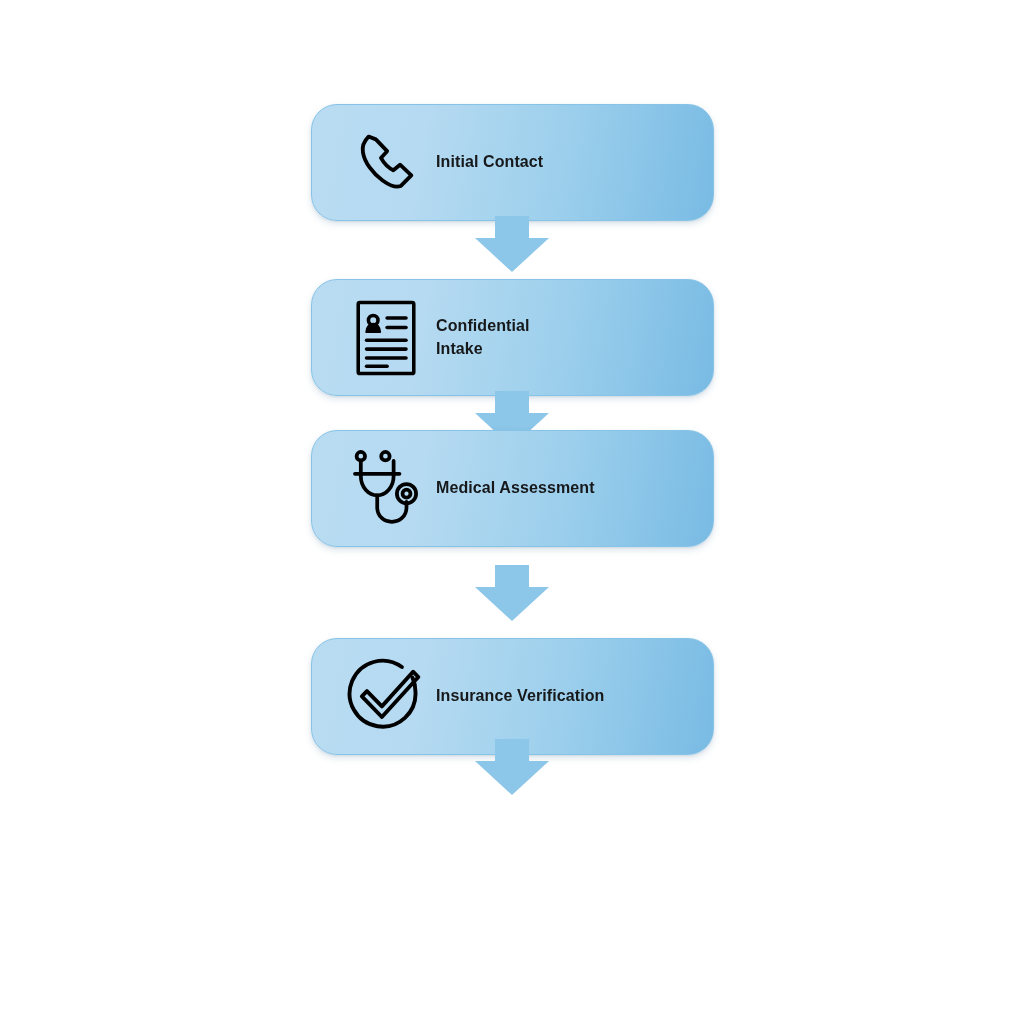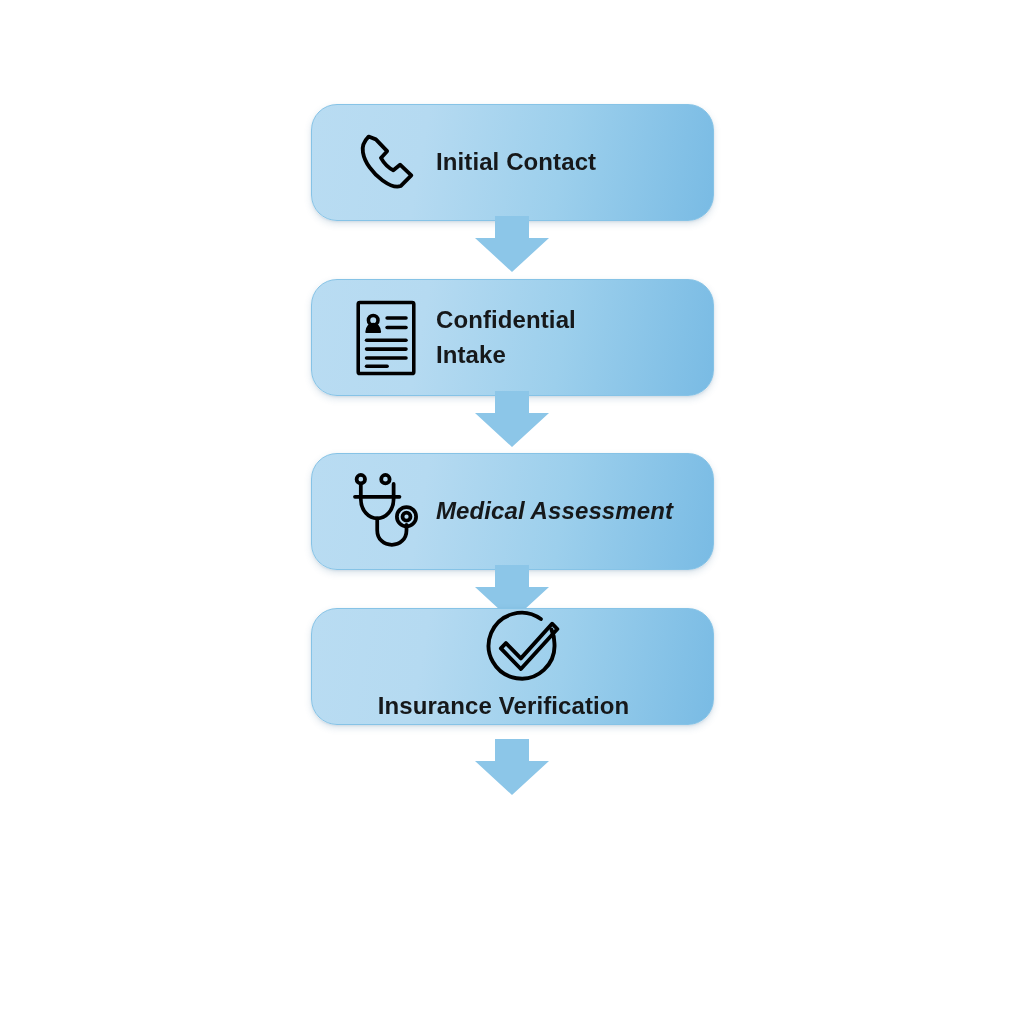--- a/index.html
+++ b/index.html
@@ -54,34 +54,34 @@
     justify-content: center;
     margin-left: 24px;
   }
 
   .step .icon-slot svg {
     display: block;
   }
 
   .step .step-label {
     flex: 1 1 auto;
-    font-size: 24px;
+    font-size: 16px;
     font-weight: bold;
     color: #16181a;
     line-height: 1.42;
     letter-spacing: 0.1px;
     padding-right: 18px;
     white-space: pre-line;
   }
 
   
   .step-1 { top: 104px; }
   .step-2 { top: 279px; }
-  .step-3 { top: 453px; font-style: italic; }
-  .step-4 { top: 608px; flex-direction: column; }
+  .step-3 { top: 430px; }
+  .step-4 { top: 638px; }
   .step-5 { top: 797px; height: 118px; }
 
   
   .connector {
     position: absolute;
     left: 0;
     width: 1024px;
     height: 60px;
   }
   .connector svg { display: block; }

